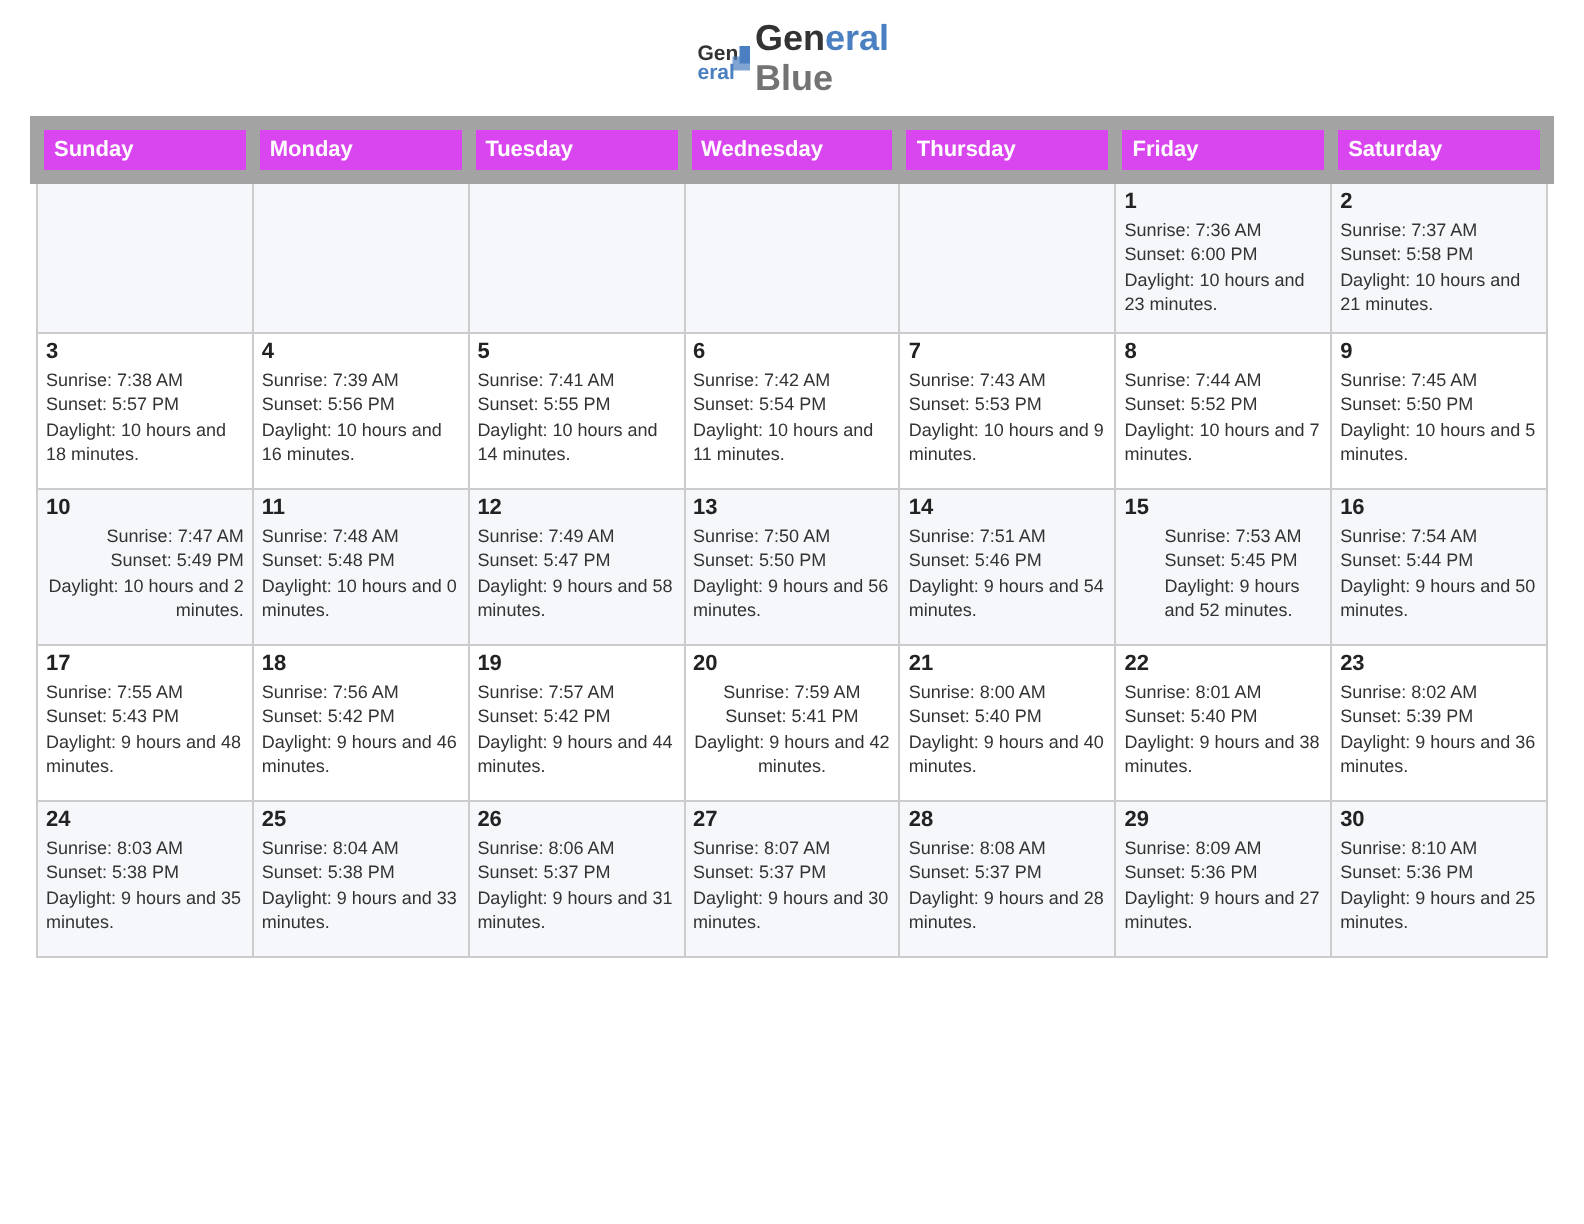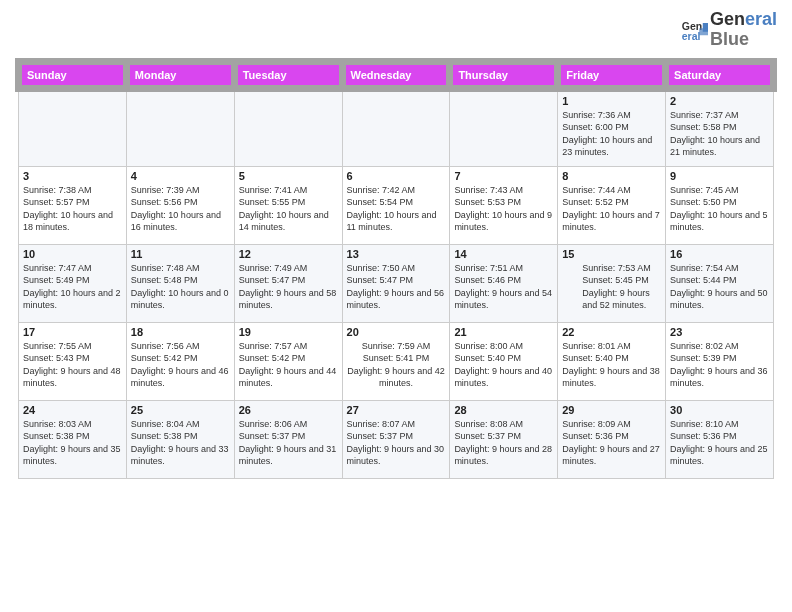--- a/index.html
+++ b/index.html
@@ -10,21 +10,21 @@
       height: 612px;
       overflow: hidden;
     }
     .page {
       width: 792px;
       height: 612px;
       padding: 10px 15px;
     }
     .header {
       display: flex;
-      justify-content: flex-end;
+      justify-content: center;
       align-items: flex-start;
       margin-bottom: 8px;
     }
     .logo {
       display: flex;
       align-items: center;
       gap: 2px;
     }
     .logo-text {
       font-size: 18px;
@@ -190,40 +190,40 @@
           <td>
             <div class="day-num">9</div>
             <div class="day-info" style="white-space: pre-line;">Sunrise: 7:45 AM
 Sunset: 5:50 PM
 Daylight: 10 hours and 5 minutes.</div>
           </td>
         </tr>
         <tr>
           <td>
             <div class="day-num">10</div>
-            <div class="day-info" style="white-space: pre-line;">Sunrise: 7:47 AM
+            <div class="day-info" style="white-space: pre-line; text-align: right;">Sunrise: 7:47 AM
 Sunset: 5:49 PM
 Daylight: 10 hours and 2 minutes.</div>
           </td>
           <td>
             <div class="day-num">11</div>
             <div class="day-info" style="white-space: pre-line;">Sunrise: 7:48 AM
 Sunset: 5:48 PM
 Daylight: 10 hours and 0 minutes.</div>
           </td>
           <td>
             <div class="day-num">12</div>
             <div class="day-info" style="white-space: pre-line;">Sunrise: 7:49 AM
 Sunset: 5:47 PM
 Daylight: 9 hours and 58 minutes.</div>
           </td>
           <td>
             <div class="day-num">13</div>
             <div class="day-info" style="white-space: pre-line;">Sunrise: 7:50 AM
-Sunset: 5:47 PM
+Sunset: 5:50 PM
 Daylight: 9 hours and 56 minutes.</div>
           </td>
           <td>
             <div class="day-num">14</div>
             <div class="day-info" style="white-space: pre-line;">Sunrise: 7:51 AM
 Sunset: 5:46 PM
 Daylight: 9 hours and 54 minutes.</div>
           </td>
           <td>
             <div class="day-num">15</div>

